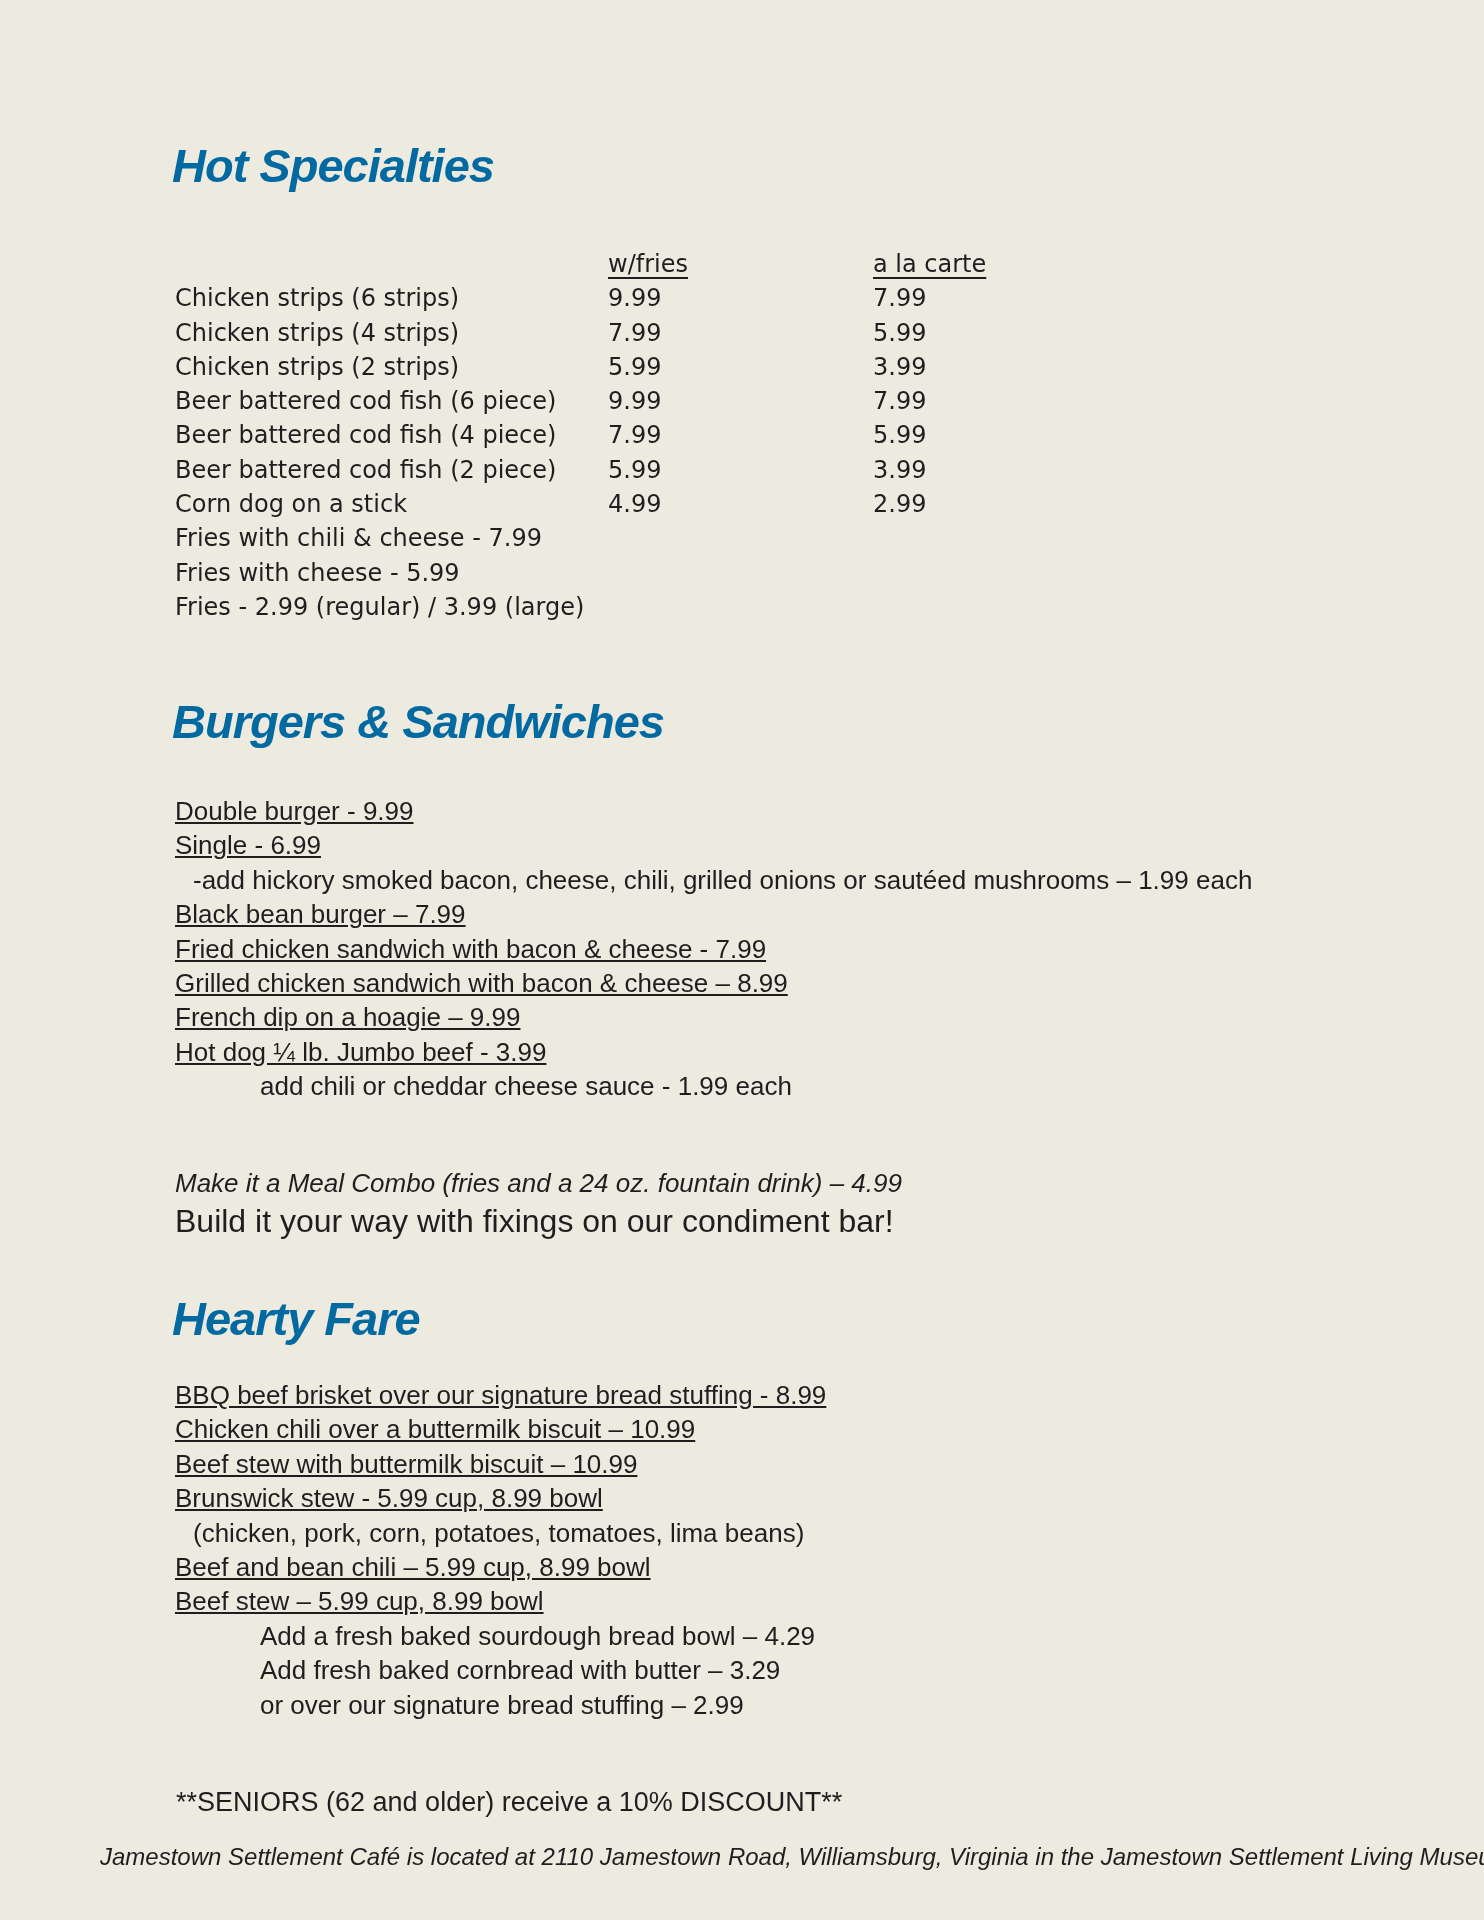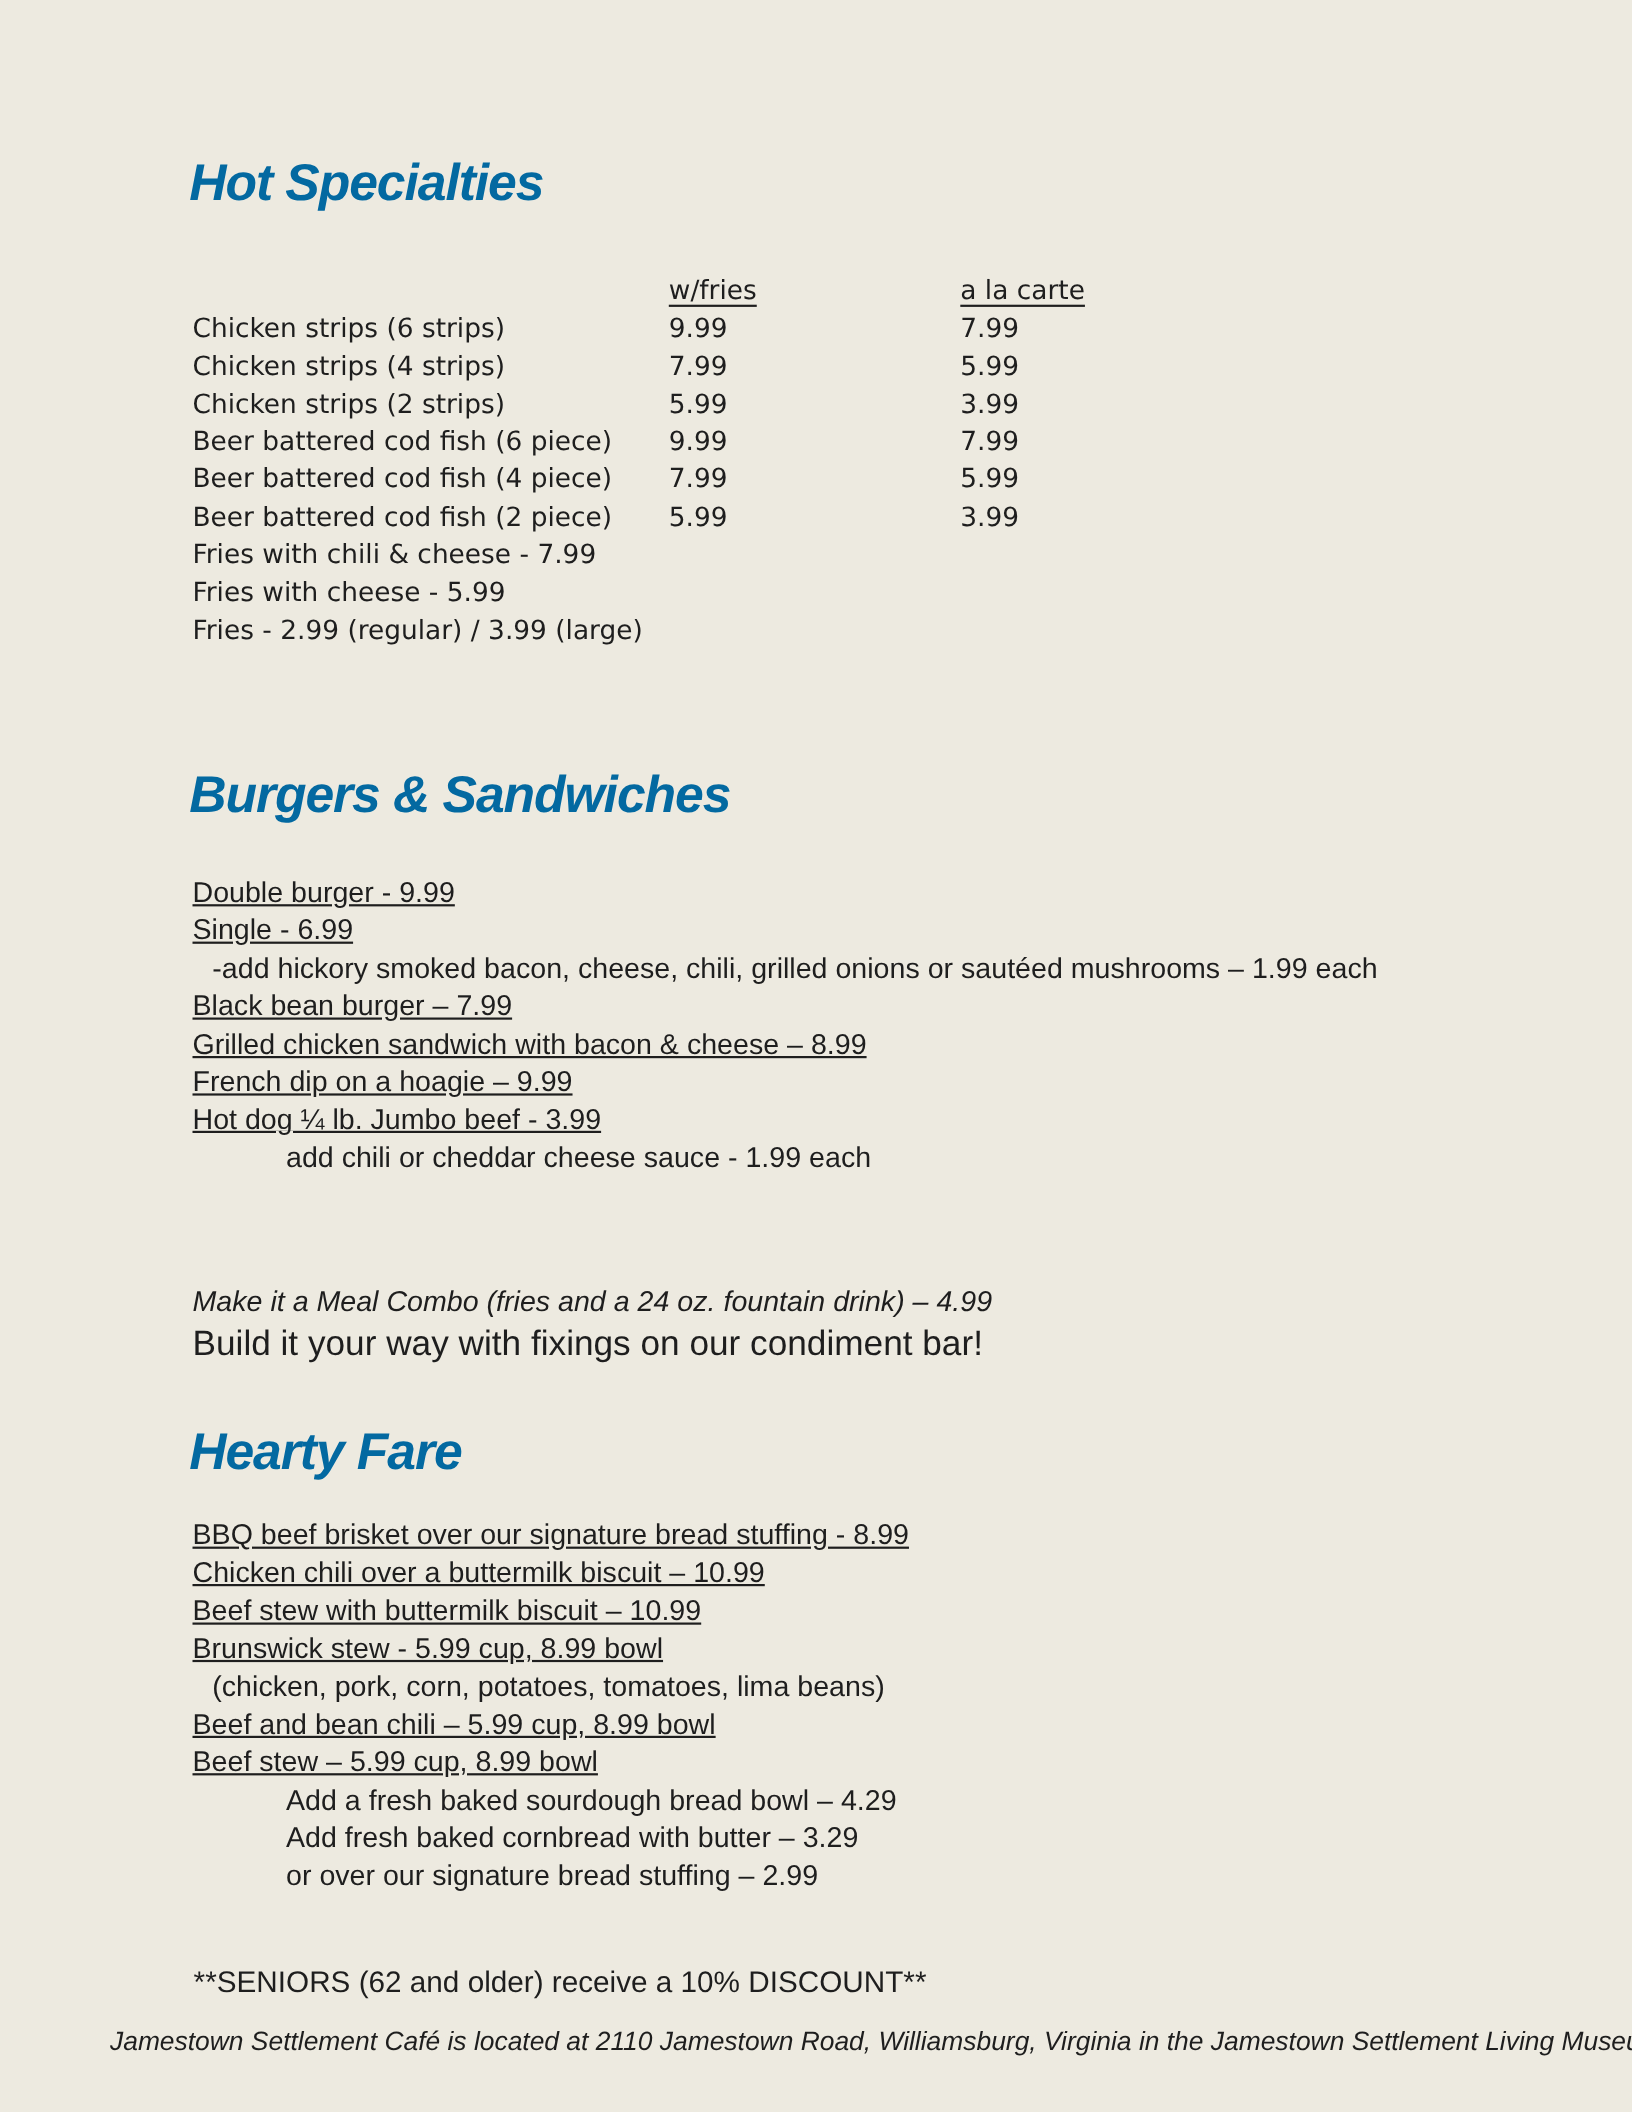--- a/index.html
+++ b/index.html
@@ -126,37 +126,43 @@
       <span class="c-item">Beer battered cod fish (4 piece)</span>
       <span class="c-price">7.99</span>
       <span class="c-price">5.99</span>
     </div>
     <div class="t-row">
       <span class="c-item">Beer battered cod fish (2 piece)</span>
       <span class="c-price">5.99</span>
       <span class="c-price">3.99</span>
     </div>
     <div class="t-row">
+      <span class="c-item">Corn dog on a stick</span>
+      <span class="c-price">4.99</span>
+      <span class="c-price">2.99</span>
+    </div>
+    <div class="t-row">
       <span class="c-full">Fries with chili &amp; cheese - 7.99</span>
     </div>
     <div class="t-row">
       <span class="c-full">Fries with cheese - 5.99</span>
     </div>
     <div class="t-row">
       <span class="c-full">Fries - 2.99 (regular) / 3.99 (large)</span>
     </div>
   </div>
 
 <h1 id="burgers-title" class="section-title">Burgers &amp; Sandwiches</h1>
 
 <div id="burgers-lines" class="lines-block">
     <div class="body-line indent-0">Double burger - 9.99</div>
     <div class="body-line indent-0">Single - 6.99</div>
     <div class="body-line indent-1">-add hickory smoked bacon, cheese, chili, grilled onions or sautéed mushrooms – 1.99 each</div>
     <div class="body-line indent-0">Black bean burger – 7.99</div>
+    <div class="body-line indent-0">Fried chicken sandwich with bacon &amp; cheese - 7.99</div>
     <div class="body-line indent-0">Grilled chicken sandwich with bacon &amp; cheese – 8.99</div>
     <div class="body-line indent-0">French dip on a hoagie – 9.99</div>
     <div class="body-line indent-0">Hot dog ¼ lb. Jumbo beef - 3.99</div>
     <div class="body-line indent-2">add chili or cheddar cheese sauce - 1.99 each</div>
   </div>
 
 <p id="combo-note" class="abs-line">Make it a Meal Combo (fries and a 24 oz. fountain drink) – 4.99</p>
 
 <p id="condiment-note" class="abs-line">Build it your way with fixings on our condiment bar!</p>
 

